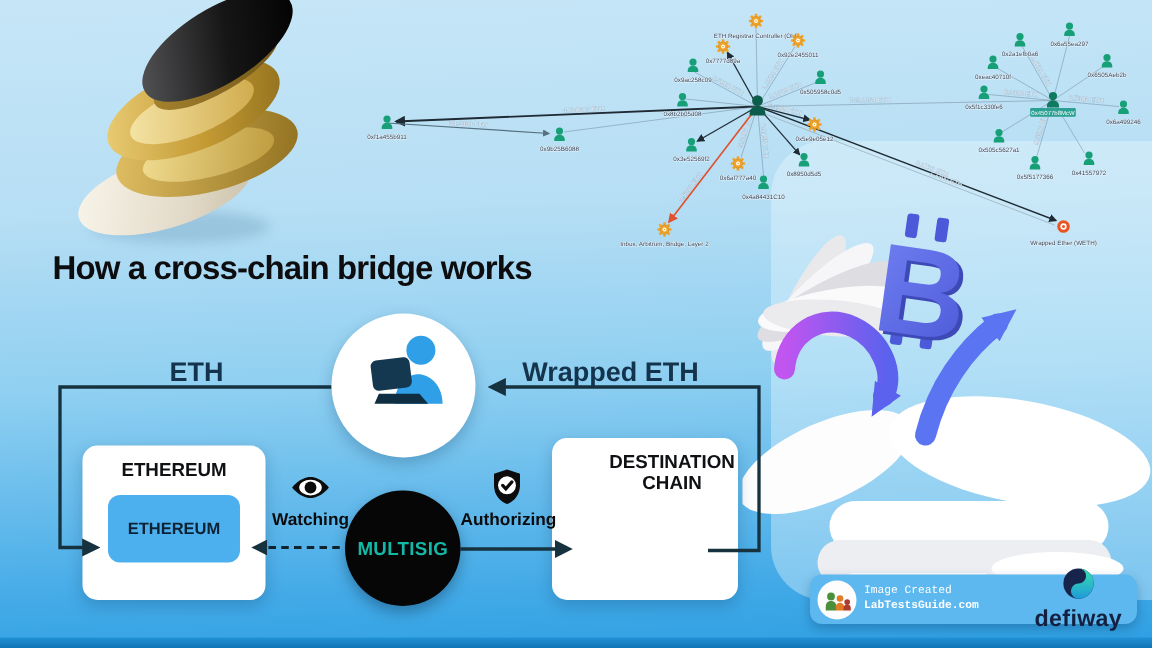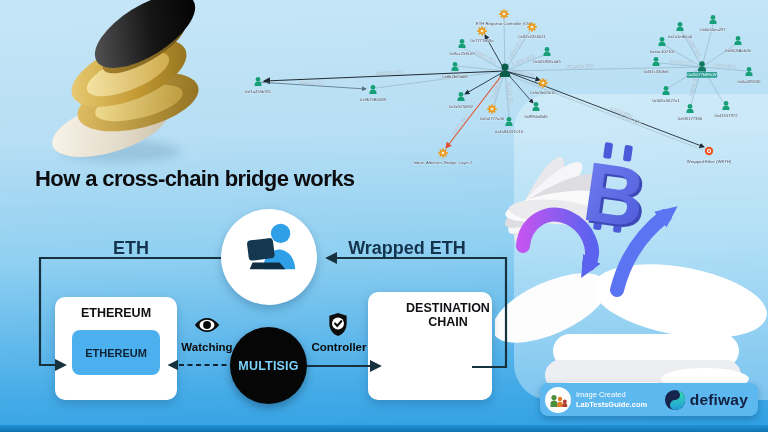--- a/index.html
+++ b/index.html
@@ -62,38 +62,38 @@
   .inner-box{position:absolute;border-radius:8px;font-weight:800;display:flex;align-items:center;justify-content:center;}
   .box-custodian{left:17px;top:33px;width:88px;height:45px;background:var(--custodian_fill,#4db0ee);
     color:#0d2234;font-size:11px;}
   .box-debt{left:19px;top:44px;width:86px;height:50px;background:var(--debt_issuer_fill,#1d4f6b);
     color:#fff;font-size:11.5px;line-height:1.1;}
   .box-debt span{display:block;width:58px;margin:0 auto;}
 
   .multisig-circle{position:absolute;left:230px;top:327px;width:77px;height:77px;border-radius:50%;
     background:var(--multisig_fill,#000);z-index:7;display:flex;align-items:center;justify-content:center;
     box-shadow:0 4px 9px rgba(10,30,50,.35);}
-  .multisig-text{color:#7dd3fc;font-size:12.5px;font-weight:800;letter-spacing:.2px;}
+  .multisig-text{color:#14b8a6;font-size:12.5px;font-weight:800;letter-spacing:.2px;}
 
   .mini-icon{position:absolute;z-index:8;}
   .icon-eye{left:193px;top:317px;}
   .icon-shield{left:327px;top:312px;}
   .mini-label{position:absolute;z-index:8;font-size:11.5px;font-weight:800;color:#0b0b0d;text-align:center;}
   .lbl-watching{left:174px;top:341px;width:66px;}
   .lbl-authorizing{left:303px;top:341px;width:72px;}
 
   
   .badge{position:absolute;left:540px;top:383px;width:218px;height:33px;z-index:9;
     background:var(--badge_fill,#5cb8ef);border-radius:8px;display:flex;align-items:center;
     padding:0 10px 0 5px;box-shadow:0 3px 7px rgba(10,50,90,.3);}
   .family-circle{width:26px;height:26px;border-radius:50%;background:#fdfdfd;
     display:flex;align-items:center;justify-content:center;flex:0 0 auto;}
-  .credit-text{margin-left:5px;color:#fff;font-size:7.5px;line-height:1.3;}
+  .credit-text{margin-left:5px;color:#fff;font-size:7.5px;line-height:1.3;font-family:Liberation Mono, monospace;}
   .credit-text .l2{font-weight:700;}
-  .brand-group{margin-left:auto;display:flex;align-items:center;gap:4px;}
+  .brand-group{margin-left:auto;display:flex;align-items:center;gap:4px;flex-direction:column;}
   .brand-text{font-size:15.5px;font-weight:700;color:var(--brand_text,#13203f);letter-spacing:.2px;}
 </style>
 </head>
 <body>
 
 <div class="stage">
 
   <div class="art-card"></div>
 
   <div class="coins">
@@ -445,21 +445,21 @@
     <ellipse cx="16" cy="9" rx="8.6" ry="6" fill="#fff"></ellipse>
     <circle cx="16" cy="9" r="4.5" fill="#0b0b0b"></circle>
   </svg>
   <div class="mini-label lbl-watching">Watching</div>
 
   <svg class="mini-icon icon-shield" width="22" height="25" viewBox="0 0 22 26">
     <path d="M11 1 L20 4 V12 C20 19 15.5 23.5 11 25 C6.5 23.5 2 19 2 12 V4 Z" fill="#0c0c0c"></path>
     <circle cx="11" cy="12" r="6.2" fill="#fff"></circle>
     <path d="M8 12 l2.2 2.4 L14.4 9.6" stroke="#0c0c0c" stroke-width="2.2" fill="none" stroke-linecap="round"></path>
   </svg>
-  <div class="mini-label lbl-authorizing">Controller</div>
+  <div class="mini-label lbl-authorizing">Authorizing</div>
 
   <div class="badge">
     <div class="family-circle">
       <svg width="20" height="16" viewBox="0 0 20 16">
         <g fill="#4a8f3c">
             <circle cx="6" cy="5.6" r="2.6"></circle>
             <path d="M2.5,15 v-3 a3.5,3.5 0 0 1 7,0 v3 z"></path>
           </g>
         <g fill="#e07b26">
             <circle cx="12" cy="7" r="2.2"></circle>

